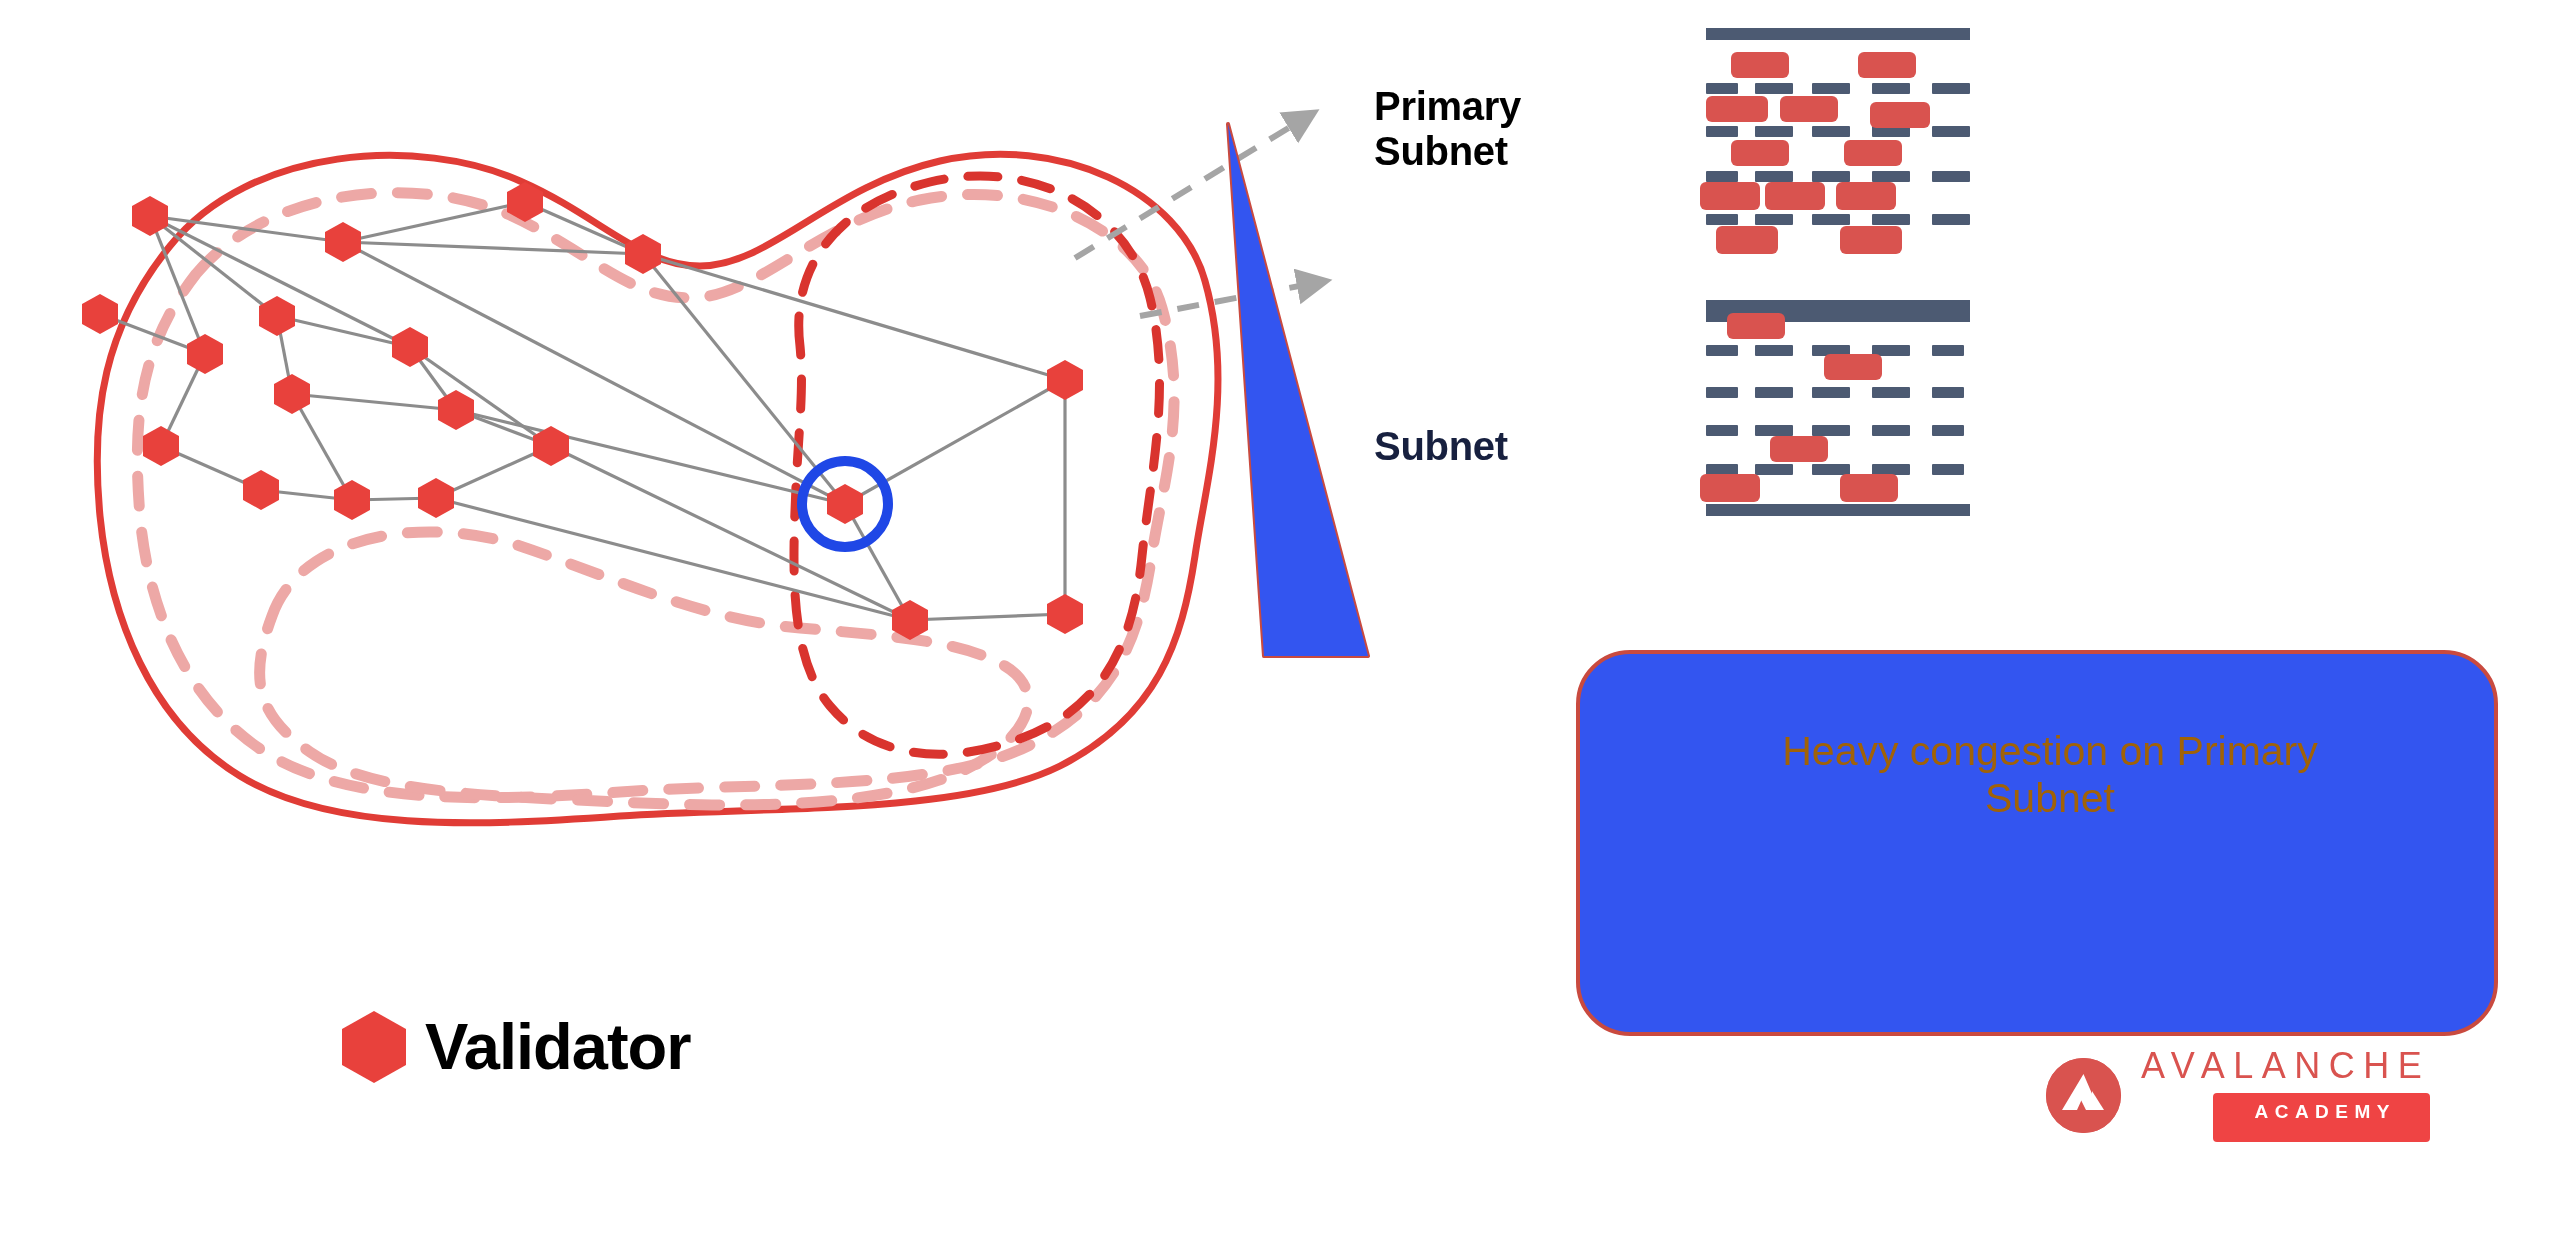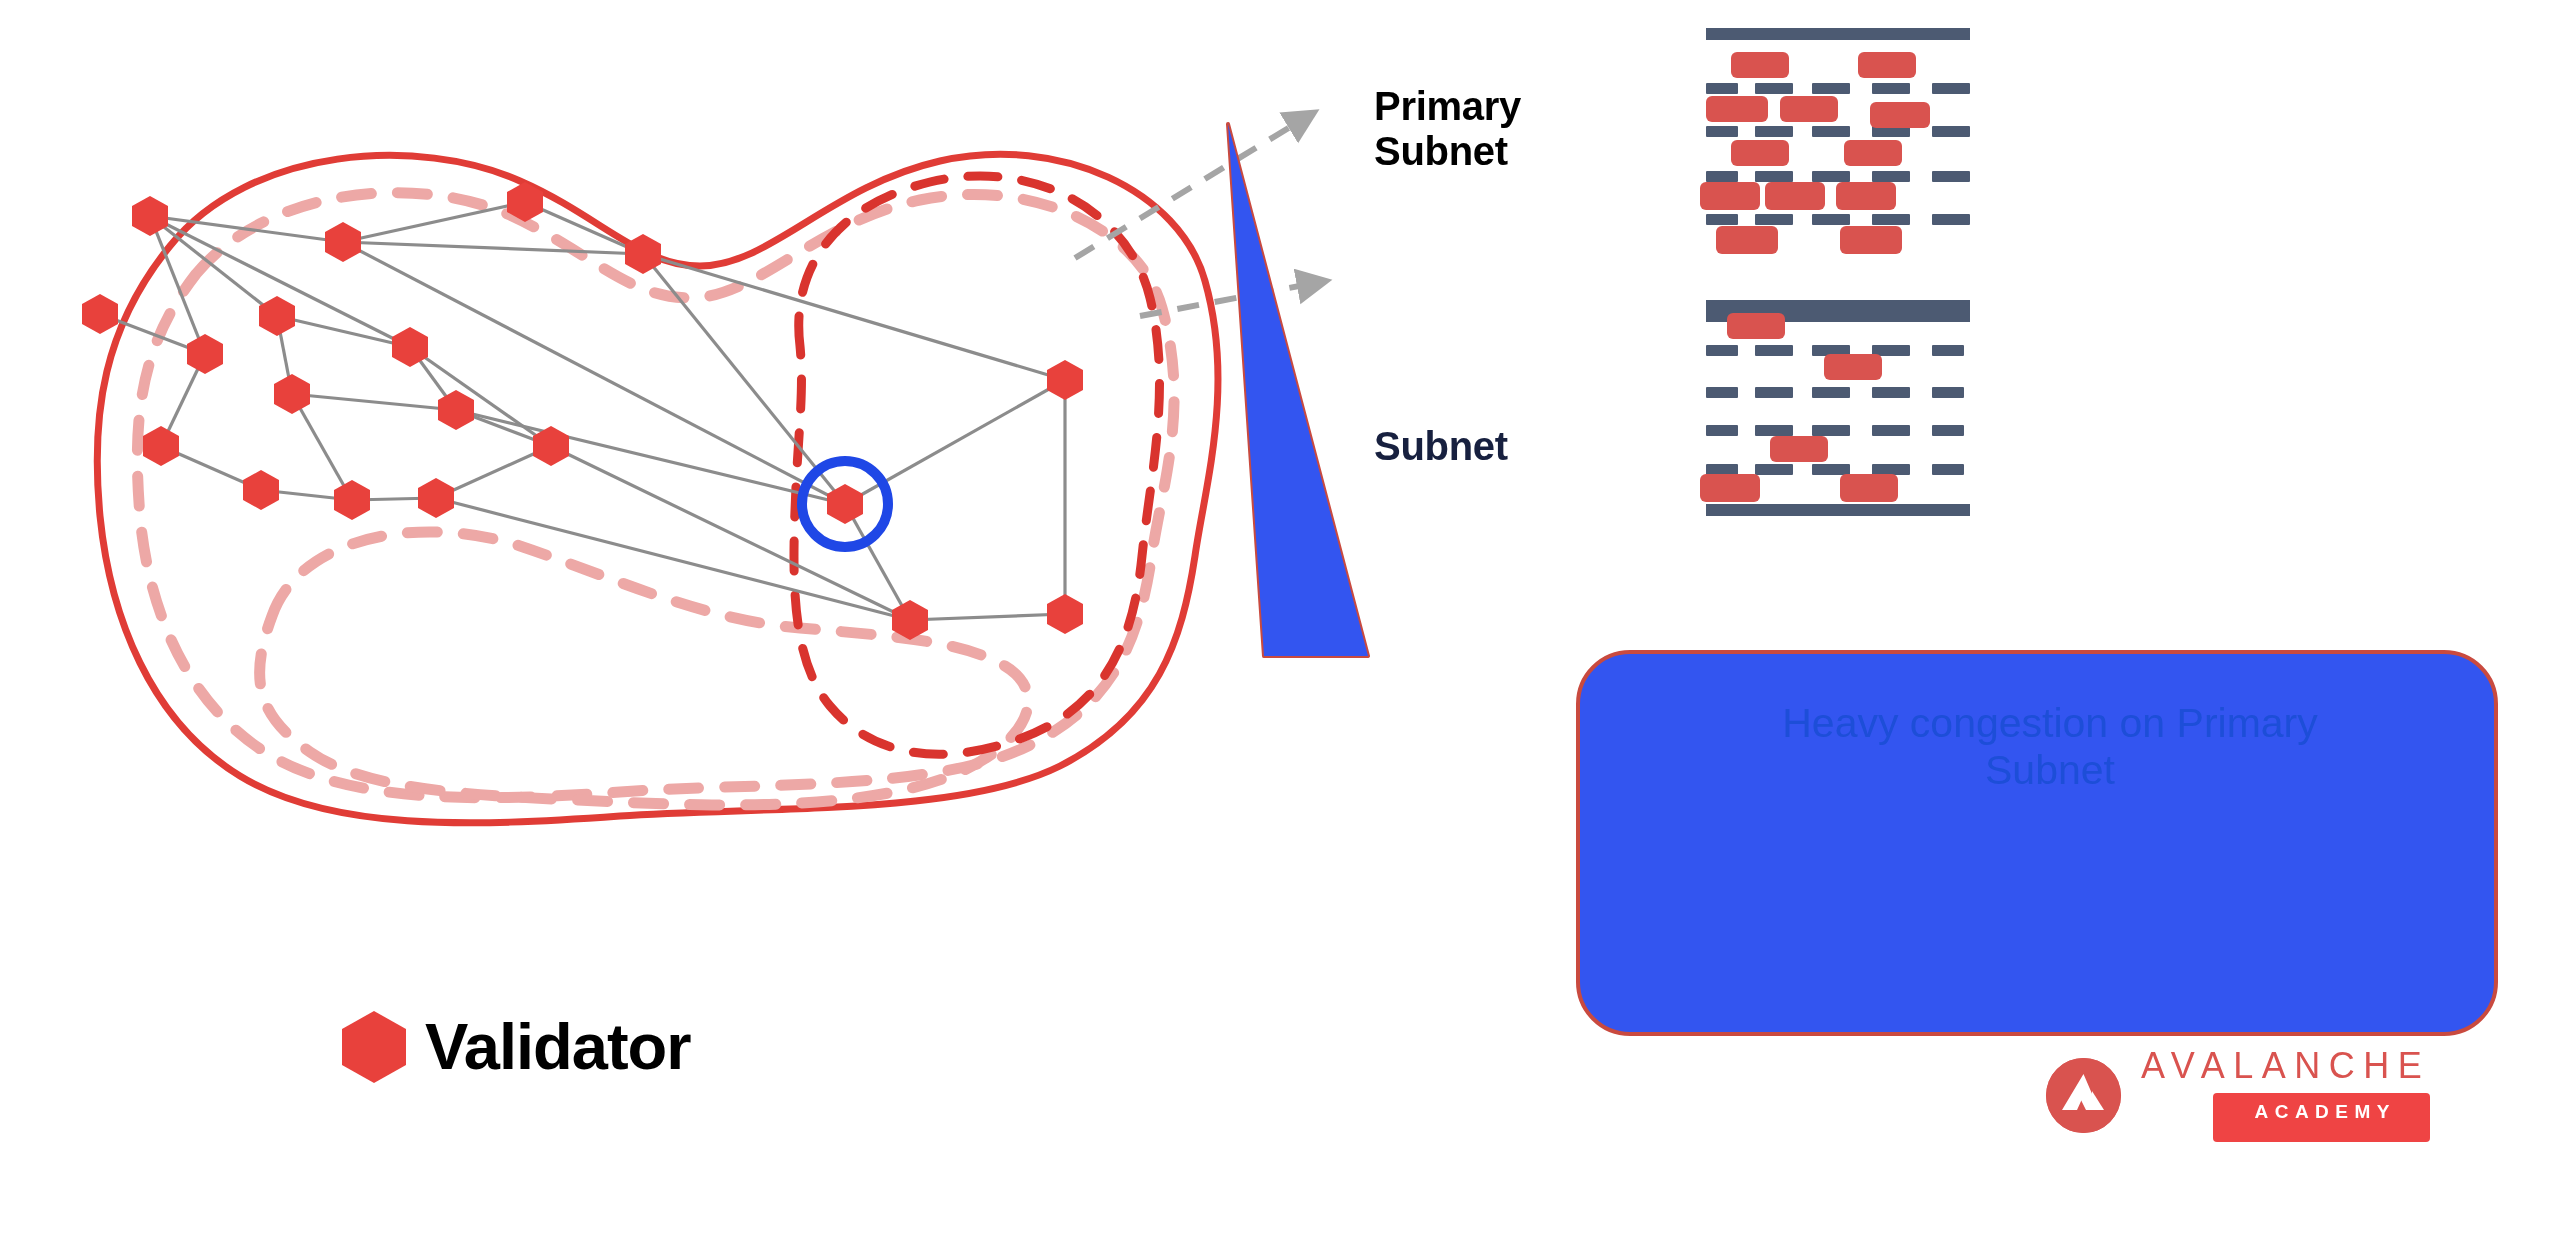--- a/index.html
+++ b/index.html
@@ -65,24 +65,24 @@
     font-size: 65px;
     font-weight: 700;
     color: #000000;
     letter-spacing: -1px;
   }
 
   
   .bubble-text {
     position: absolute;
     left: 1600px;
-    top: 684px;
+    top: 712px;
     width: 900px;
     text-align: center;
-    color: #1d4ed8;
+    color: #a16207;
     font-size: 41px;
     line-height: 1.15;
     font-weight: 400;
   }
 
   
   .logo-wrap {
     position: absolute;
     left: 2046px;
     top: 1032px;

